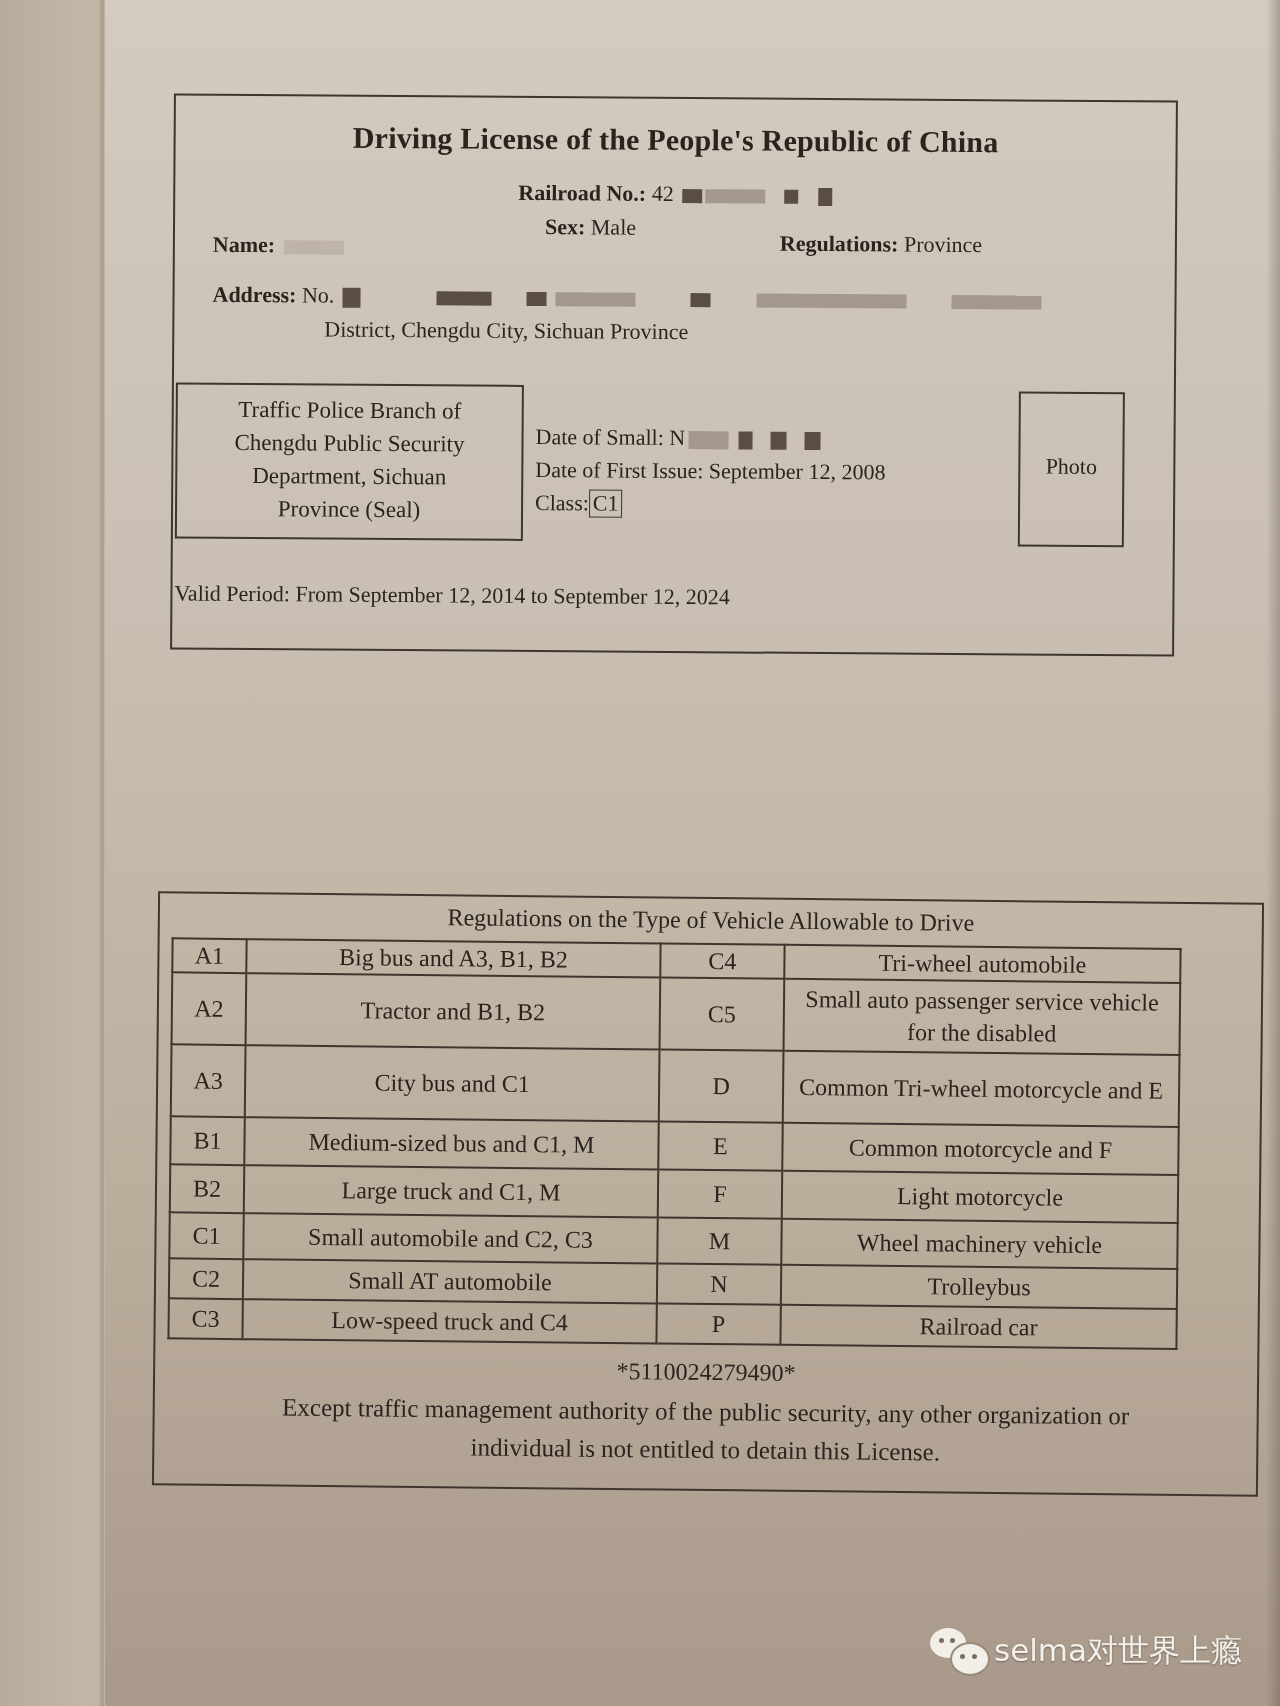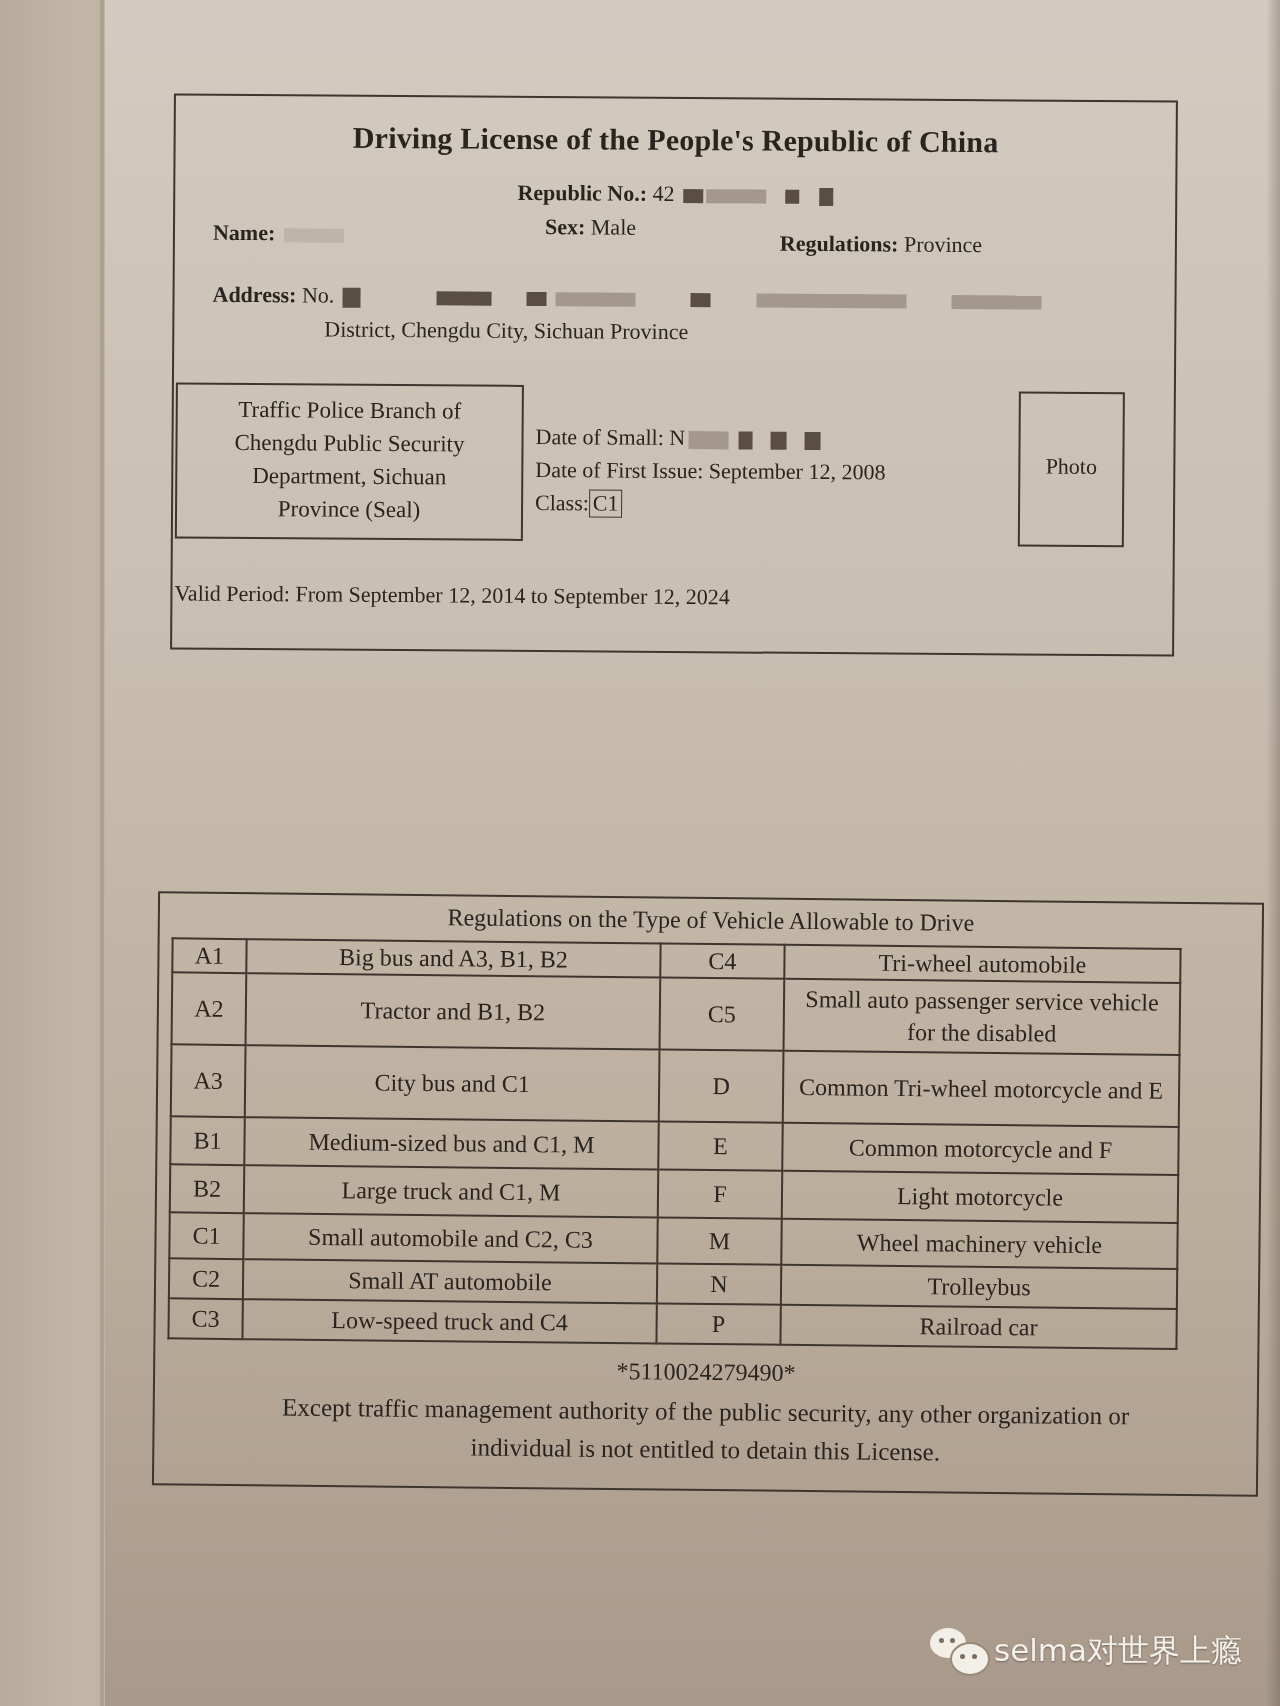--- a/index.html
+++ b/index.html
@@ -31,21 +31,21 @@
   }
   .license-no {
     position:absolute; left:0; right:0; top:82px; text-align:center;
     font-size:22px;
   }
   .license-no .lbl { font-weight:bold; }
   .redact { display:inline-block; height:14px; vertical-align:middle; background:#5a4e44; margin-left:3px; }
   .redact.light { background:#a4988c; }
   .field { position:absolute; font-size:22px; }
   .field .lbl { font-weight:bold; }
-  .name-field { left:38px; top:124px; }
+  .name-field { left:38px; top:136px; }
   .sex-field { left:370px; top:116px; }
   .nat-field { left:605px; top:131px; }
   .address-field { left:38px; top:186px; }
   .address-line2 { left:150px; top:220px; }
   .seal-box {
     position:absolute; left:2px; top:287px; width:348px; height:156px;
     border:2px solid #3e362e; text-align:center; font-size:23px; line-height:33px;
     padding-top:8px; box-sizing:border-box;
   }
   .info-block { position:absolute; left:362px; top:322px; font-size:22px; line-height:33px; }
@@ -84,21 +84,21 @@
 </head>
 <body>
 
 <div class="page-left-edge"></div>
 <div class="page-fold"></div>
 <div class="right-edge"></div>
 
 <div class="box top-box">
   <div class="title">Driving License of the People's Republic of China</div>
   <div class="license-no">
-    <span class="lbl">Republic No.:</span>
+    <span class="lbl">Railroad No.:</span>
     <span>42</span>
     <span class="redact" style="width:20px"></span><span class="redact light" style="width:60px"></span>
     <span class="redact" style="width:14px;margin-left:14px"></span>
     <span class="redact" style="width:14px;height:18px;margin-left:14px"></span>
   </div>
 
   <div class="field name-field">
     <span class="lbl">Name:</span>
     <span class="redact light" style="width:60px;opacity:0.4"></span>
   </div>

